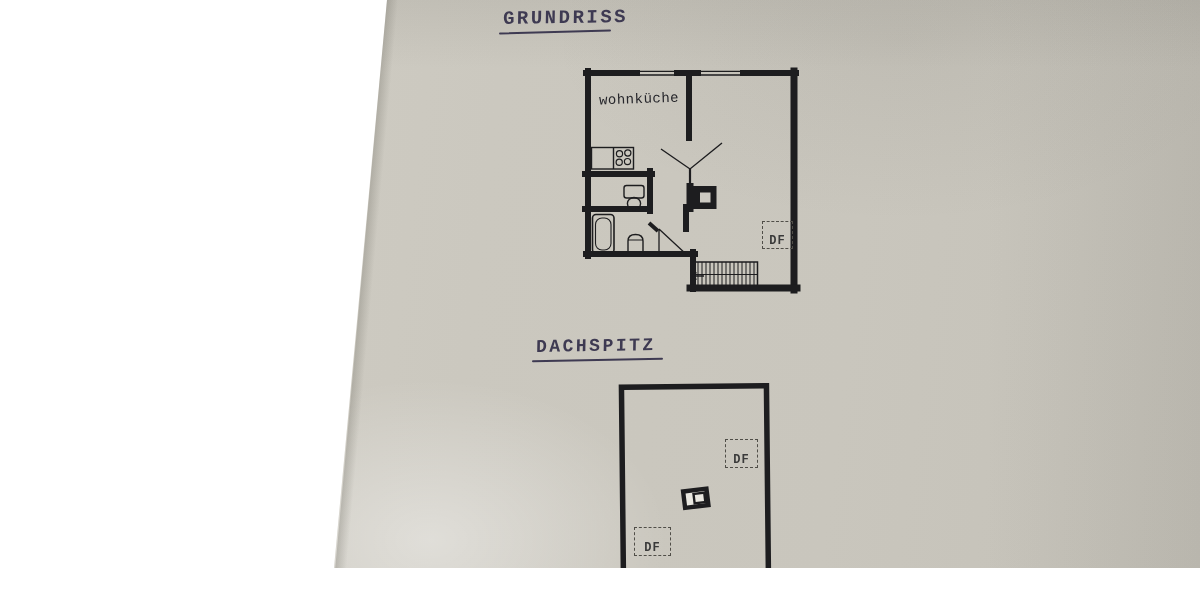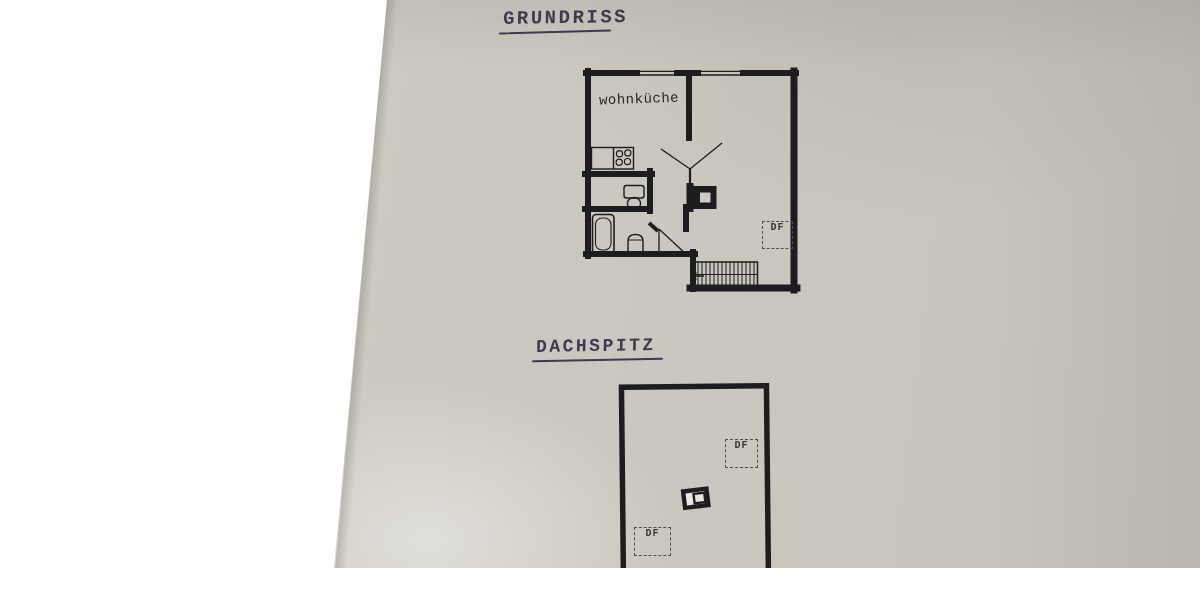--- a/index.html
+++ b/index.html
@@ -34,22 +34,22 @@
   .t-dachspitz{left:536px;top:336px;font-size:18px;}
   .title-underline{position:absolute;height:2px;background:#3e3a52;border-radius:2px;}
   .u-grundriss{left:499px;top:31px;width:112px;transform:rotate(-1.5deg);}
   .u-dachspitz{left:532px;top:359px;width:131px;transform:rotate(-1deg);}
   .room-label{
     position:absolute;left:599px;top:91px;font-size:14px;color:#26262b;
     letter-spacing:0.5px;transform:rotate(-2deg);white-space:nowrap;
   }
   .df-box{
     position:absolute;border:1.5px dashed #504e48;box-sizing:border-box;
-    display:flex;align-items:flex-start;justify-content:center;
-    font-size:10px;font-weight:bold;color:#3a3a3a;letter-spacing:1px;
+    display:flex;align-items:flex-end;justify-content:center;
+    font-size:12px;font-weight:bold;color:#3a3a3a;letter-spacing:1px;
   }
   .df-1{left:762px;top:221px;width:31px;height:28px;}
   .df-2{left:725px;top:439px;width:33px;height:29px;}
   .df-3{left:634px;top:527px;width:37px;height:29px;}
 </style>
 </head>
 <body>
 
 <div id="screen">
 

